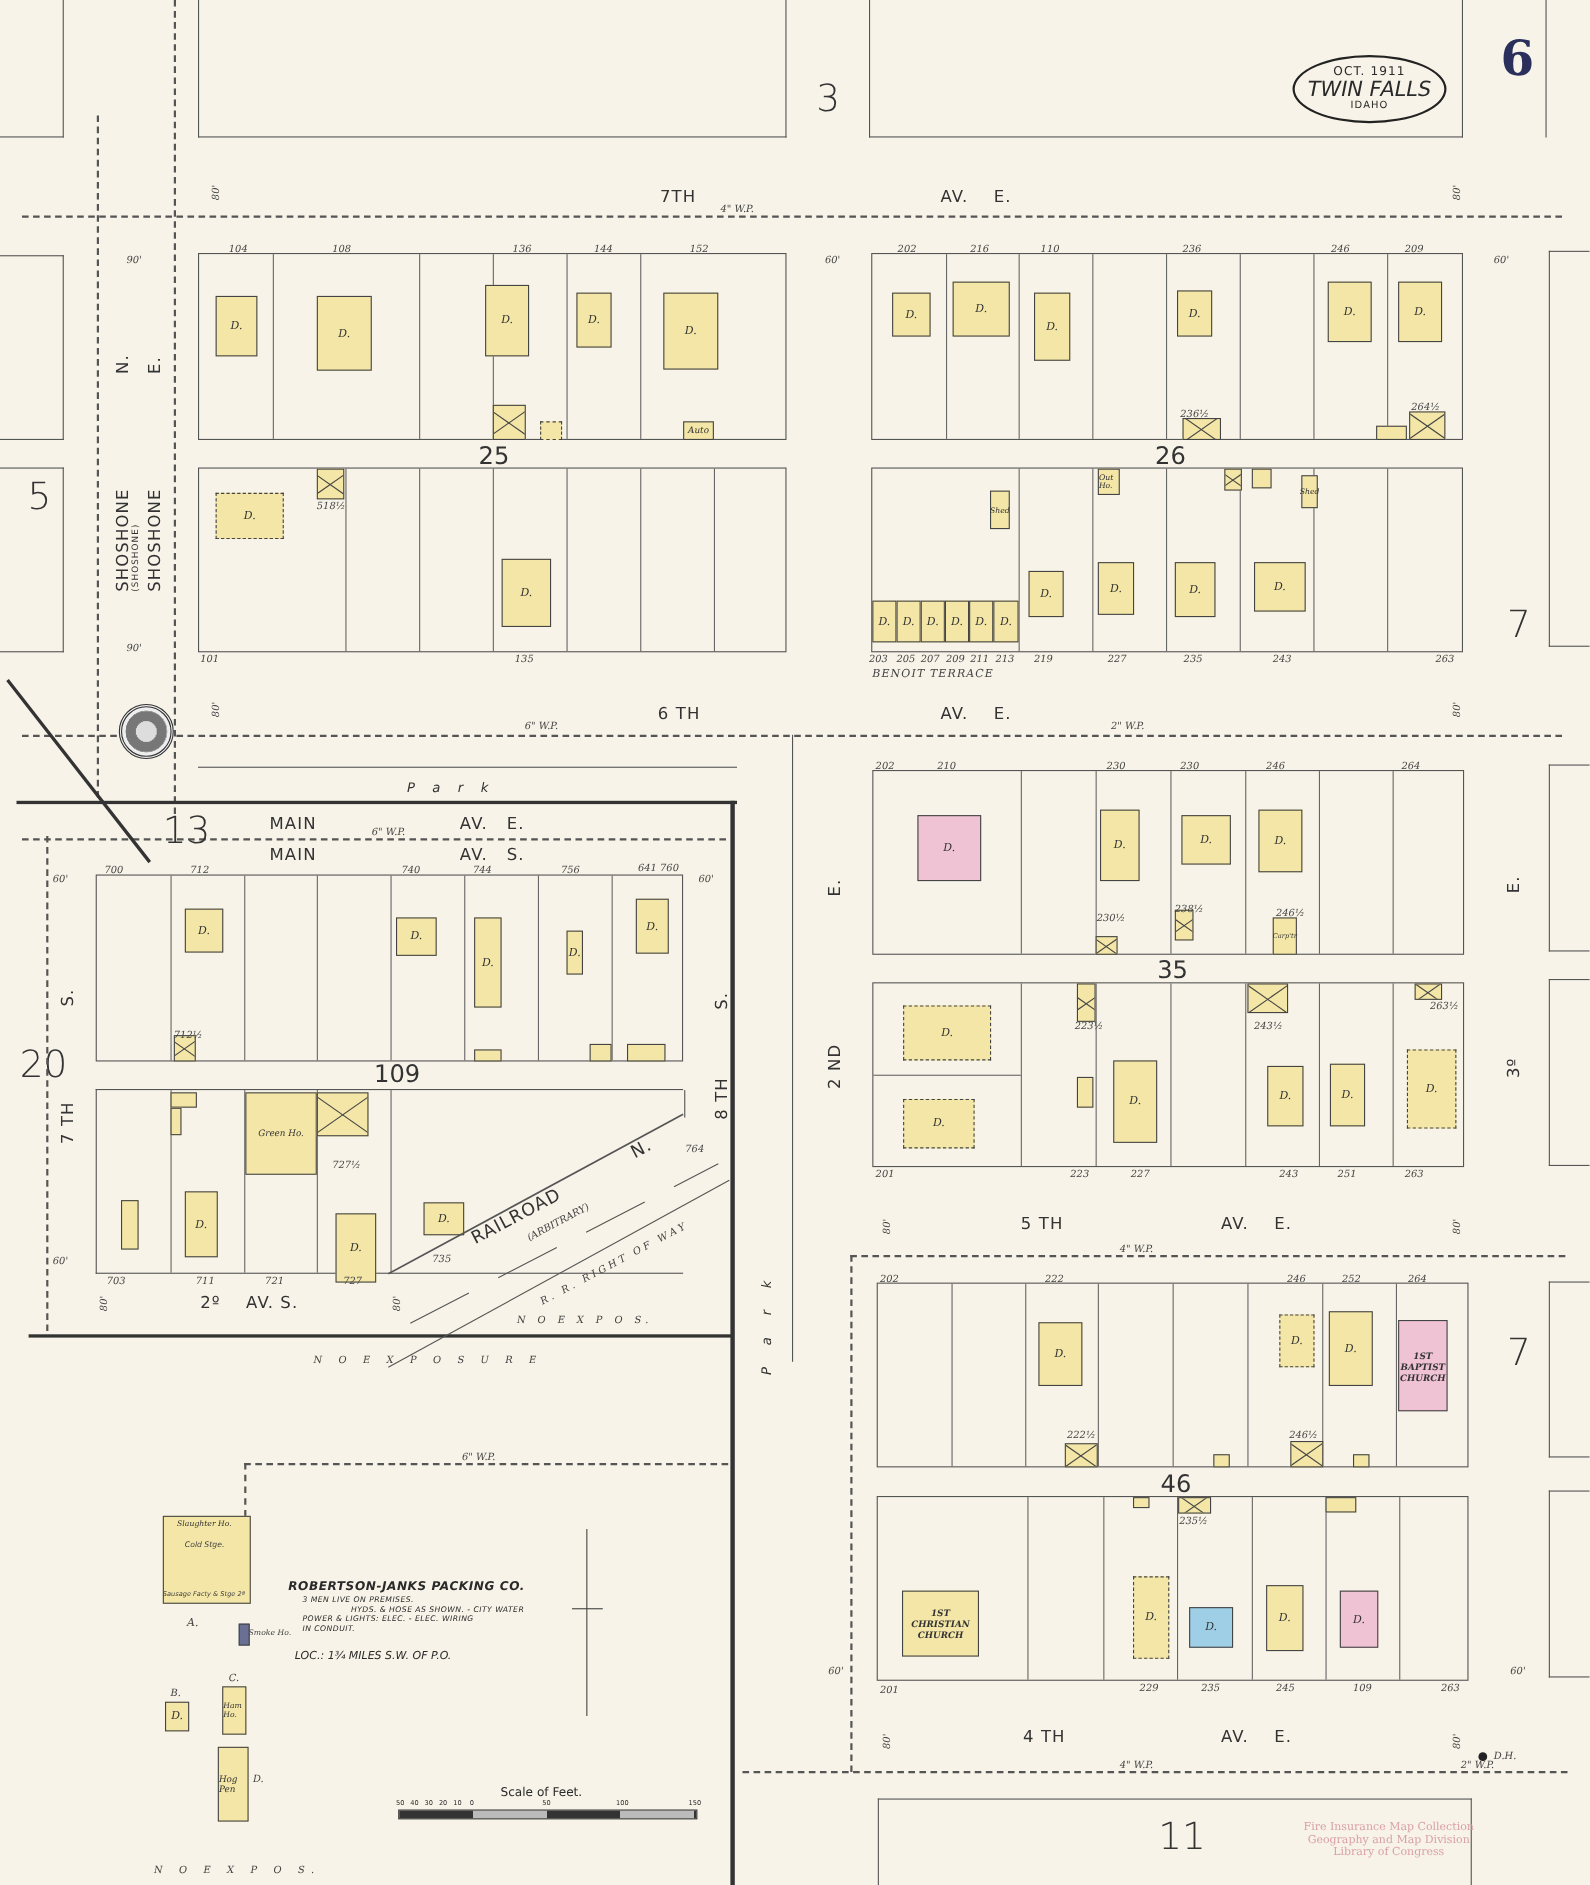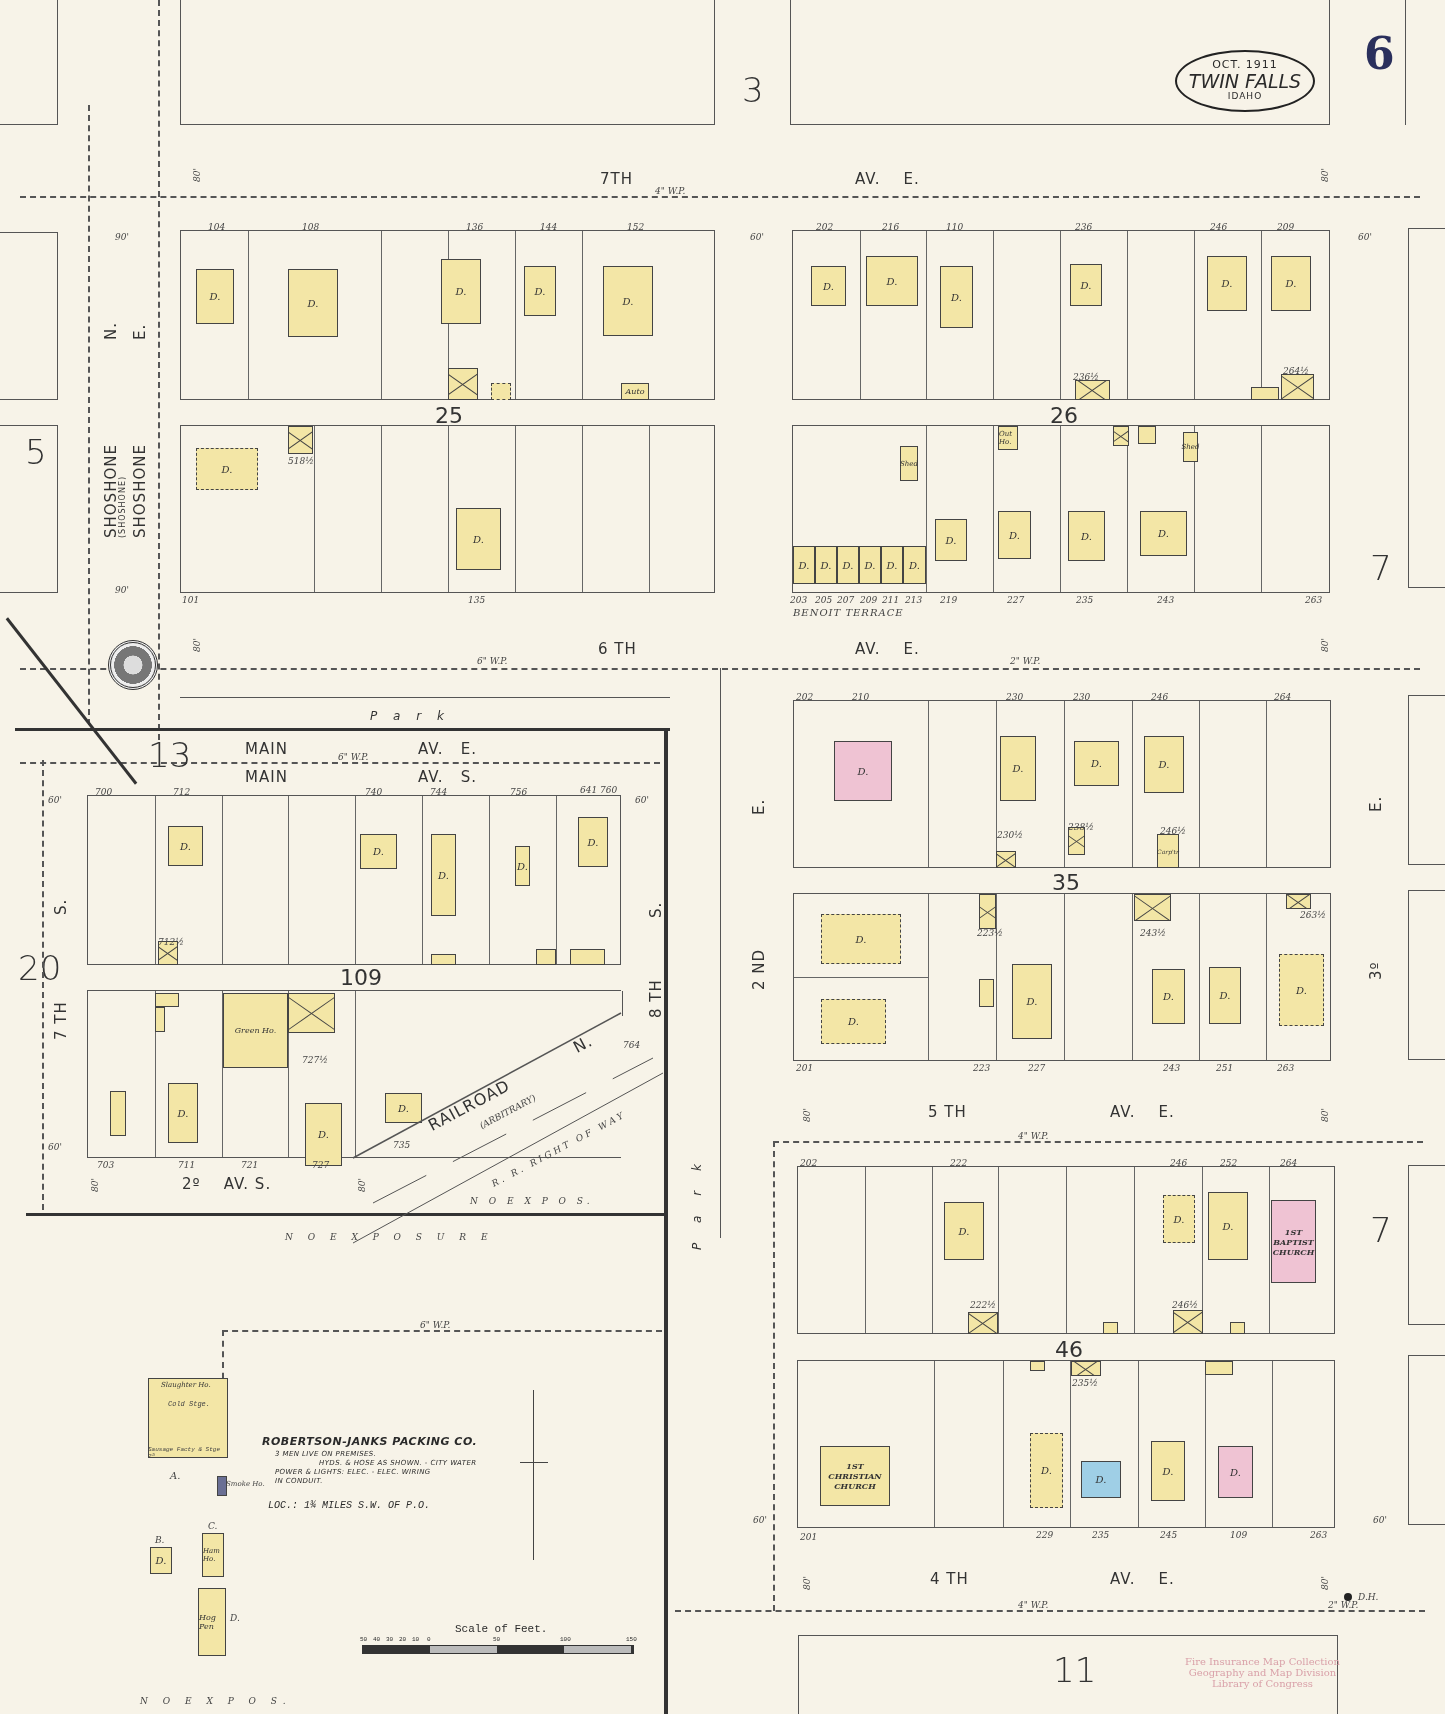--- a/index.html
+++ b/index.html
@@ -1,17 +1,17 @@
 <!DOCTYPE html>
 <html><head>
 <meta charset="utf-8">
 <style>
   html,body{margin:0;padding:0;}
   body{width:1445px;height:1714px;background:#f7f3e8;position:relative;overflow:hidden;font-family:"DejaVu Sans",sans-serif;color:#2a2a2a;}
-  .abs{position:absolute;font-family:Liberation Mono, monospace;}
+  .abs{position:absolute;}
   .block{position:absolute;border:1.5px solid #555;box-sizing:border-box;}
   .lot{position:absolute;top:0;bottom:0;border-left:1px solid #666;}
   .bldg{position:absolute;background:#f3e6a6;border:1.2px solid #444;box-sizing:border-box;font-family:"DejaVu Serif",serif;font-style:italic;font-size:10px;display:flex;align-items:center;justify-content:center;color:#333;}
   .bldg.pink{background:#efc3d3;}
   .bldg.blue{background:#9fcfe6;}
   .bldg.dash{border-style:dashed;}
   .xbox{position:absolute;background:#f3e6a6;border:1.2px solid #444;box-sizing:border-box;overflow:hidden;}
   .xbox:before,.xbox:after{content:"";position:absolute;left:-20%;top:50%;width:140%;border-top:1px solid #444;}
   .xbox:before{transform:rotate(35deg);} .xbox:after{transform:rotate(-35deg);}
   .hdash{position:absolute;border-top:2px dashed #555;height:0;}

